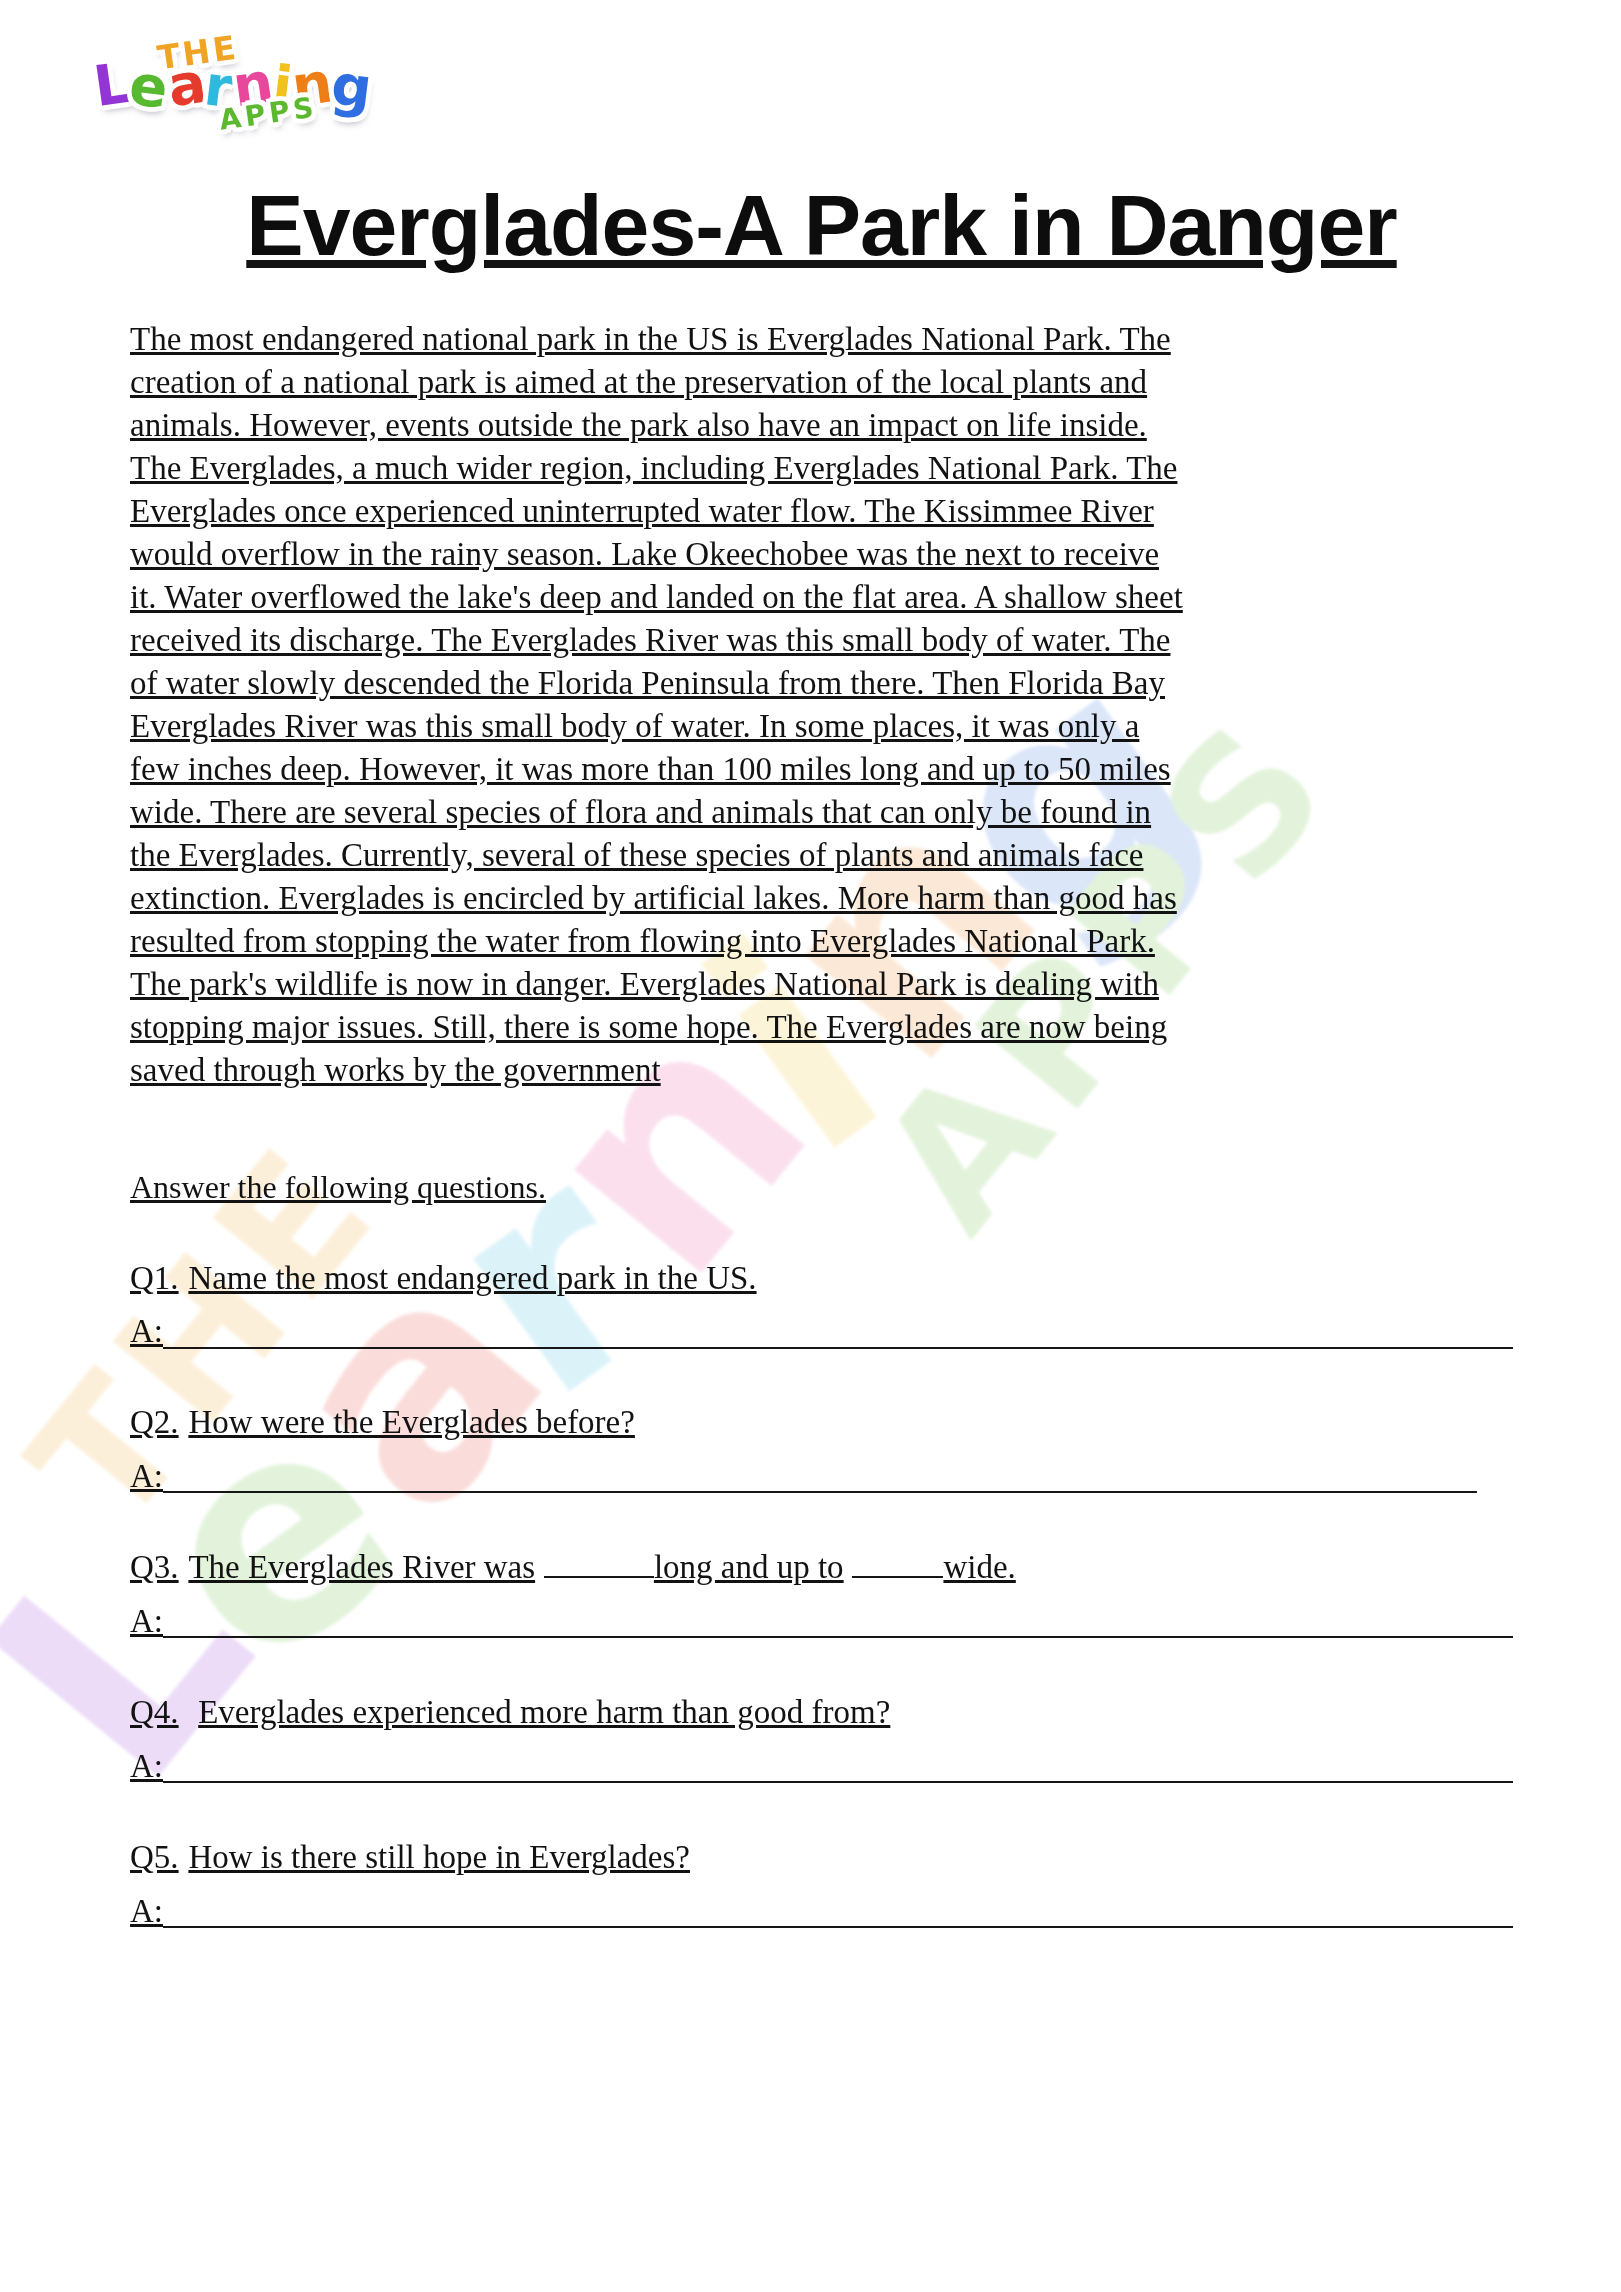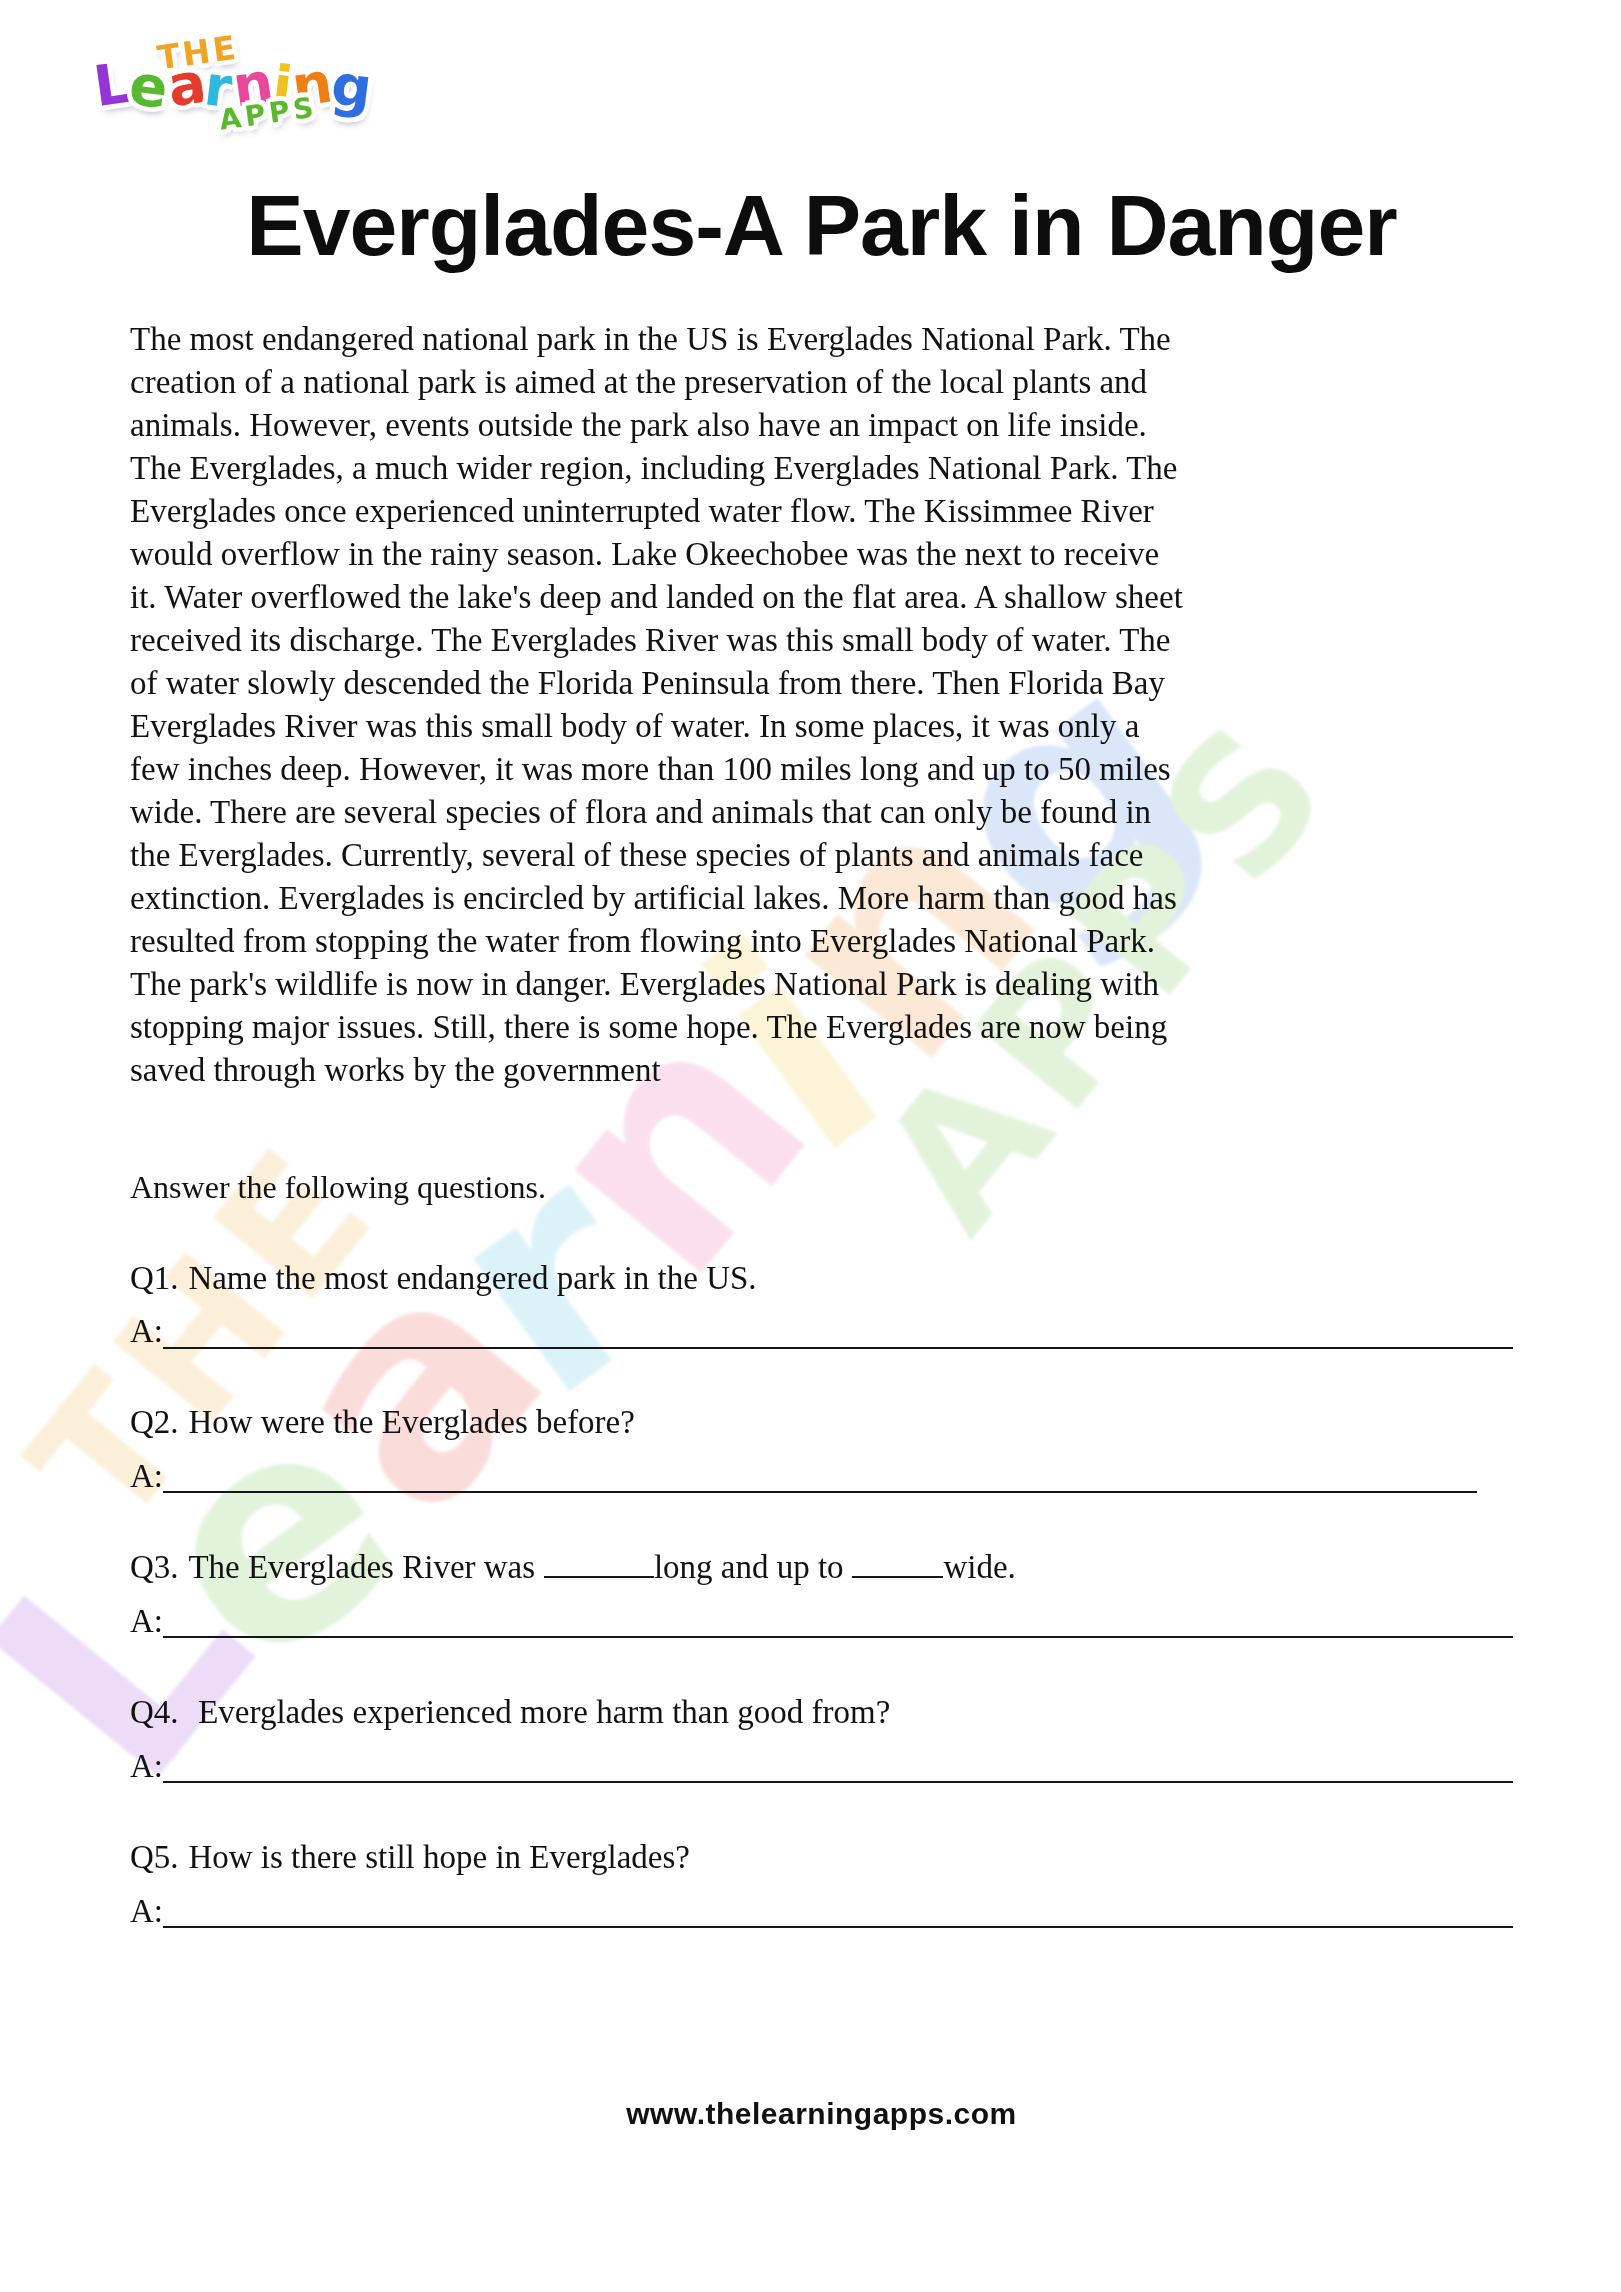--- a/index.html
+++ b/index.html
@@ -60,20 +60,21 @@
   .watermark .row2 { font-size: 299px; margin-top: -59px; }
   .watermark .row3 { font-size: 181px; margin-left: 990px; margin-top: -69px; letter-spacing: 13.7px; }
   .watermark .row span:nth-child(odd)  { transform: rotate(-8deg); }
   .watermark .row span:nth-child(even) { transform: rotate(7deg) translateY(13.7px); }
 
   
   .content {
     position: relative;
     z-index: 1;
     padding: 0 108px 0 130px;
+    text-decoration: underline;
   }
   .title {
     font-family: "Liberation Sans", sans-serif;
     font-weight: 700;
     font-size: 86px;
     letter-spacing: -1px;
     text-align: center;
     color: #0d0d0d;
     margin: 178px 0 0 0;
     line-height: 1.1;
@@ -215,17 +216,16 @@
     <div class="question">
       <div class="q-line">
         <span class="q-label">Q5.</span><span>How is there still hope in Everglades?</span>
       </div>
       <div class="answer-row">
         <span>A:</span>
         <span class="answer-fill"></span>
       </div>
     </div>
 
-    <div class="footer">www.thelearningapps.com</div>
 
   </div>
 </div>
 
 
 </body></html>

